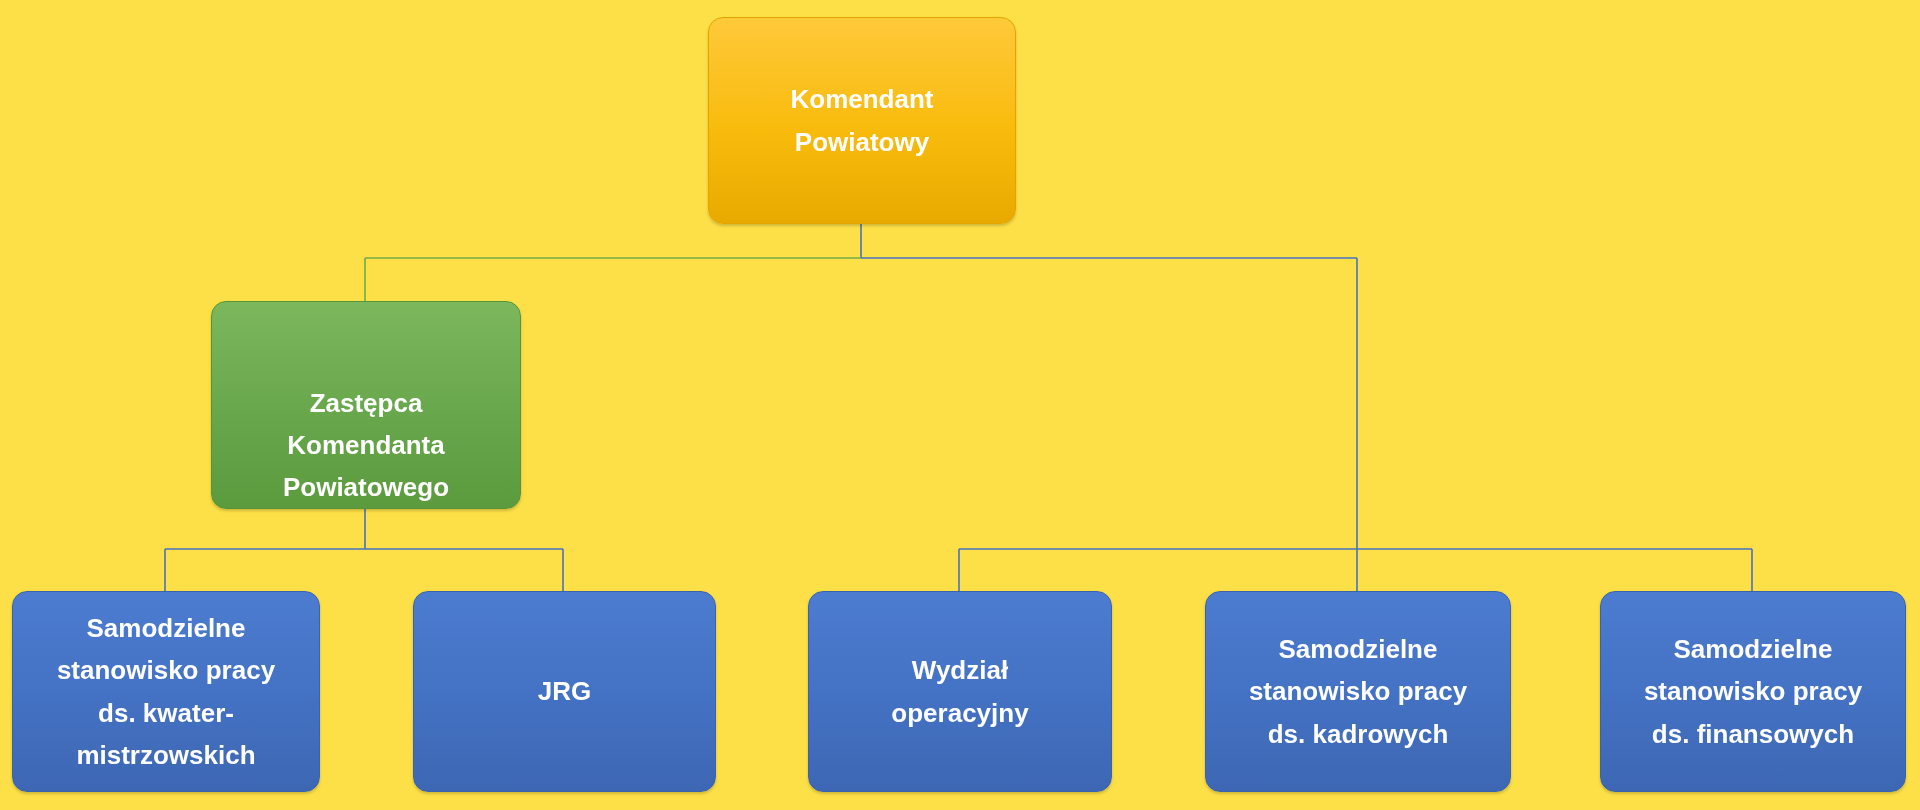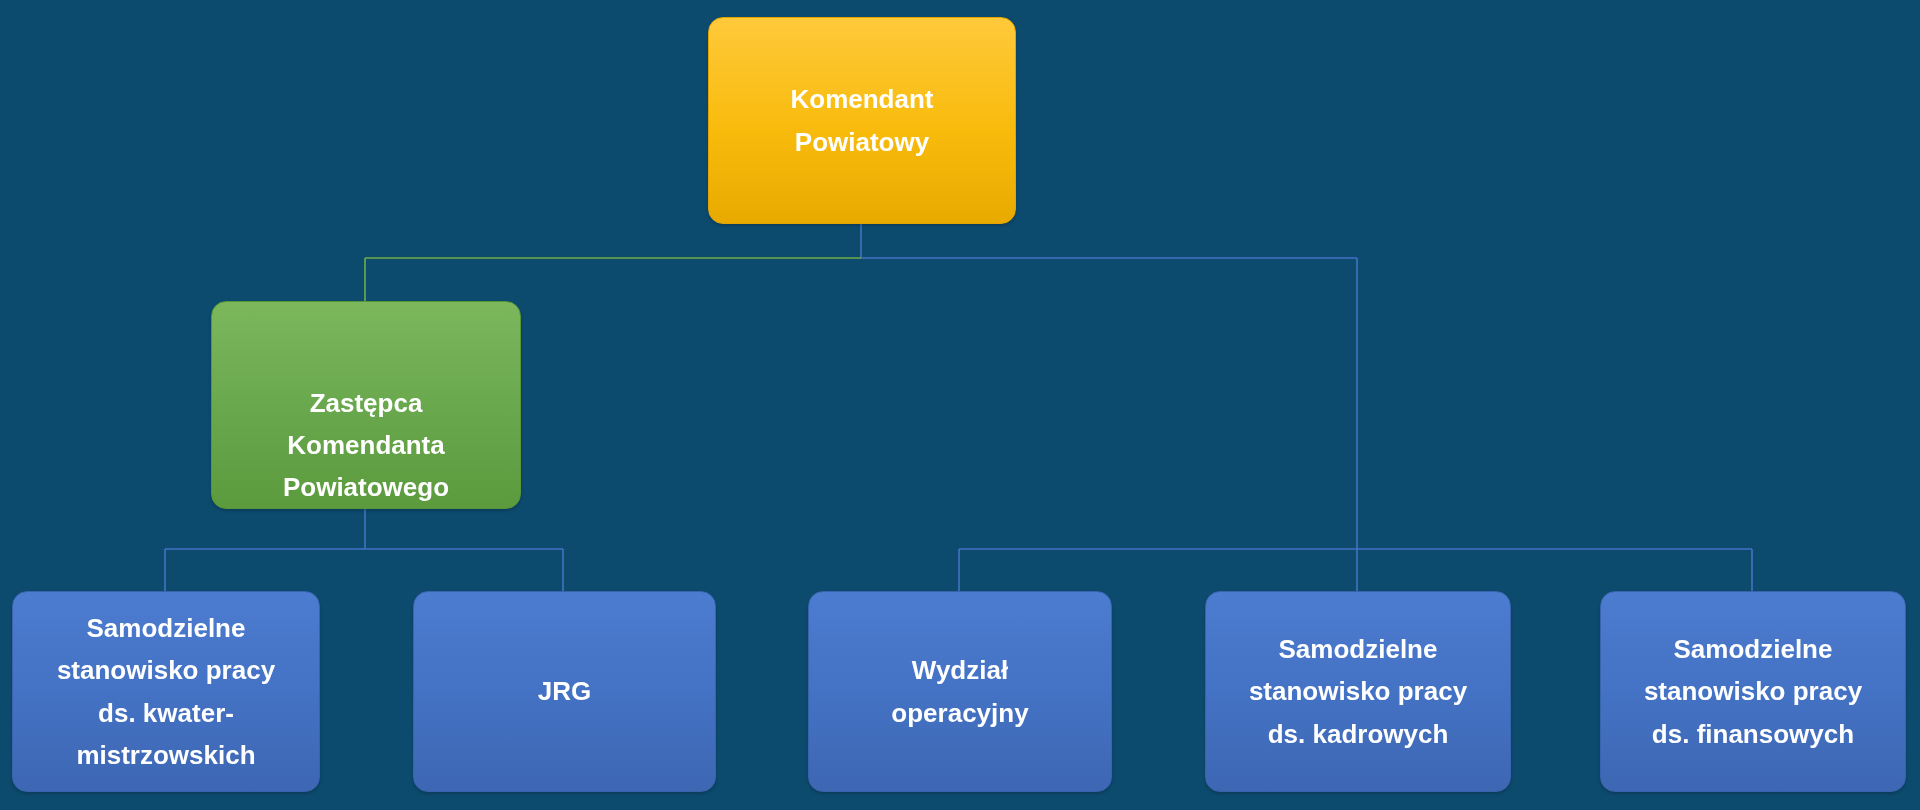--- a/index.html
+++ b/index.html
@@ -5,21 +5,21 @@
   html, body {
     margin: 0;
     padding: 0;
     background: #ffffff;
     font-family: "Liberation Sans", sans-serif;
   }
   .canvas {
     position: relative;
     width: 1920px;
     height: 810px;
-    background: #0c4a6e;
+    background: #fde047;
     overflow: hidden;
   }
   .connectors {
     position: absolute;
     left: 0;
     top: 0;
     width: 1920px;
     height: 810px;
     pointer-events: none;
   }

